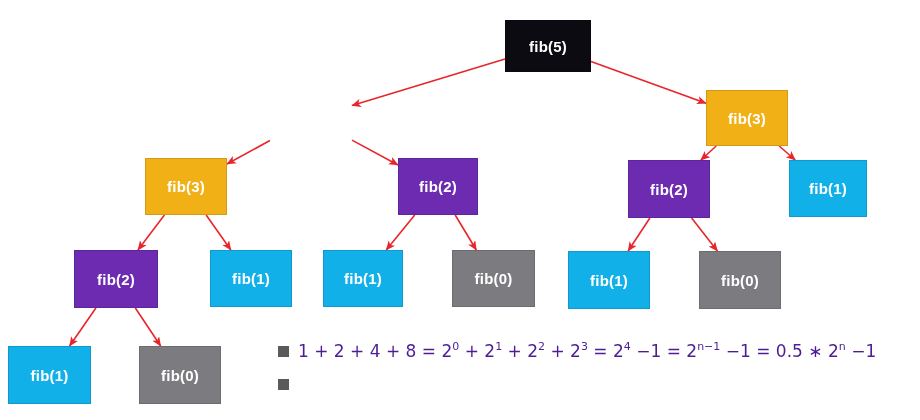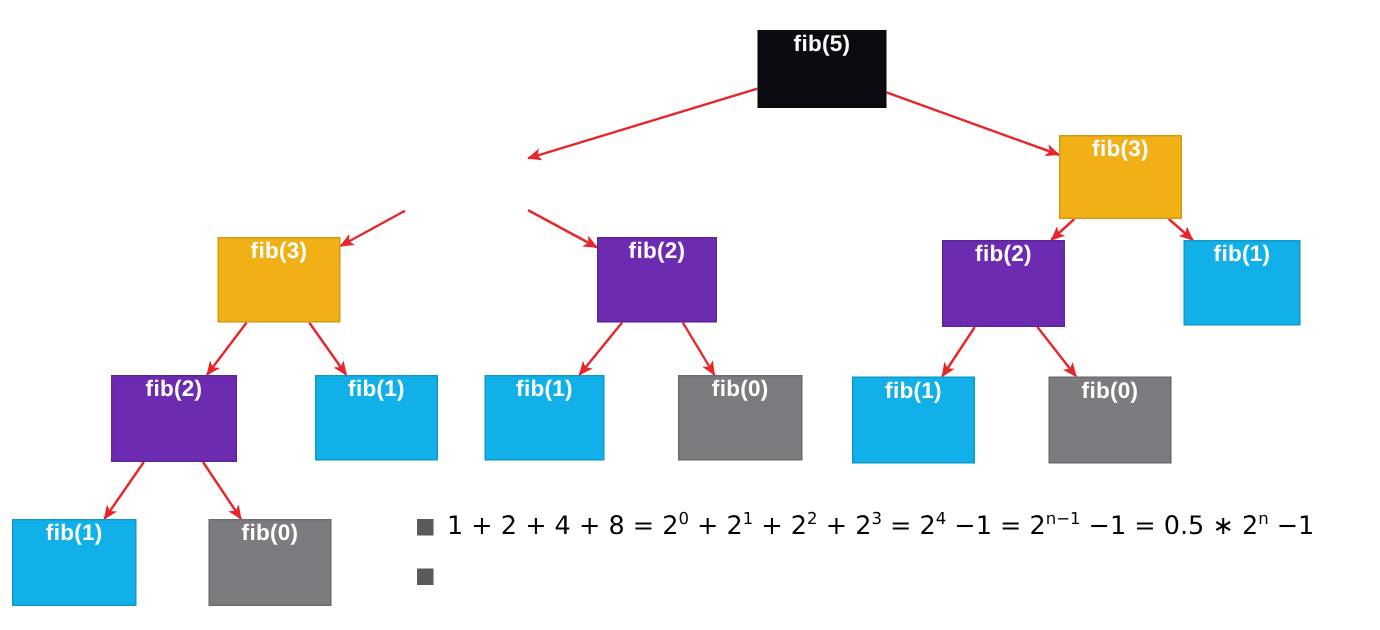--- a/index.html
+++ b/index.html
@@ -9,20 +9,21 @@
     font-family:"Liberation Sans","DejaVu Sans",sans-serif;
     overflow:hidden;
     position:relative;
   }
   #canvas{position:absolute;left:0;top:0;width:920px;height:420px;}
   #edges{position:absolute;left:0;top:0;width:920px;height:420px;}
   .node{
     position:absolute;
     box-sizing:border-box;
     display:flex;
+    align-items:center;
     justify-content:center;
     color:#ffffff;
     font-weight:bold;
     font-size:15px;
     letter-spacing:0.2px;
     border:1px solid rgba(0,0,0,0.12);
   }
   .legend{
     position:absolute;
     display:flex;
@@ -33,21 +34,21 @@
     white-space:nowrap;
   }
   .legend .bullet{
     width:11px;height:11px;
     background:#5a5a5c;
     flex:0 0 auto;
     display:inline-block;
   }
   .formula{
     font-family:"DejaVu Sans","Liberation Sans",sans-serif;
-    color:#000000;
+    color:#4c1d95;
     font-size:17px;
   }
   .formula sup{font-size:11px;vertical-align:super;line-height:0;}
   .cjk{font-family:"DejaVu Sans","Liberation Sans",sans-serif;}
 </style>
 </head>
 <body>
 
 <div id="canvas">
   <svg id="edges" viewBox="0 0 920 420">

